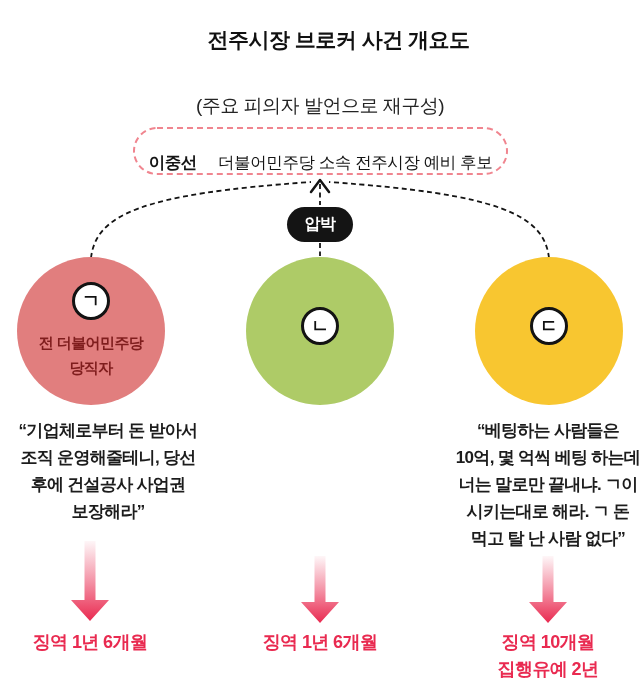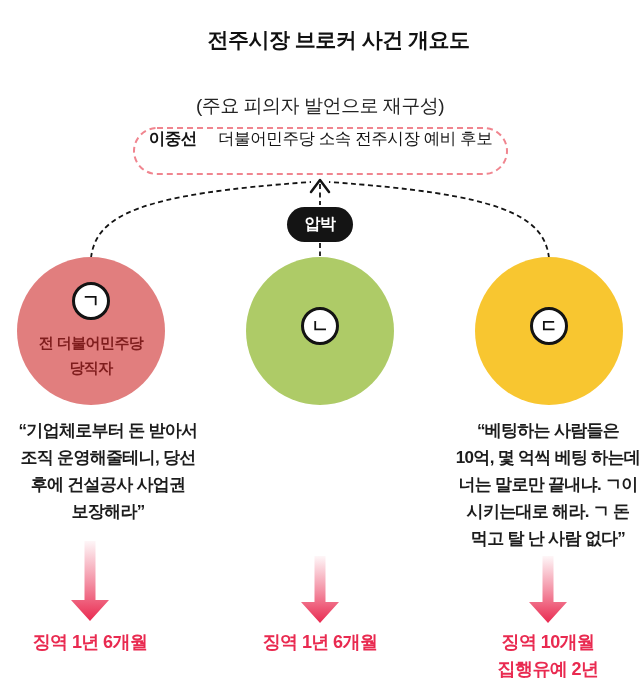--- a/index.html
+++ b/index.html
@@ -16,21 +16,21 @@
   .title{
     position:absolute;top:26px;left:0;width:640px;text-align:center;
     font-size:21px;font-weight:800;letter-spacing:-0.5px;color:#111;padding-left:37px;
   }
   .subtitle{
     position:absolute;top:57px;left:0;width:640px;text-align:center;
     font-size:19px;font-weight:400;color:#242424;letter-spacing:-0.5px;margin-top:36px;
   }
   .candidate-box{
     position:absolute;left:134px;top:128px;width:373px;height:46px;
-    display:flex;align-items:flex-start;justify-content:center;gap:21px;
+    display:flex;align-items:flex-end;justify-content:center;gap:21px;
     font-size:16.5px;letter-spacing:-0.4px;color:#141414;
   }
   .candidate-box .name{font-weight:800;}
   .overlay-svg{position:absolute;left:0;top:0;width:640px;height:689px;pointer-events:none;}
   .pressure-badge{
     position:absolute;left:287px;top:207px;width:66px;height:35px;border-radius:18px;
     background:var(--ink);color:#fff;font-size:16px;font-weight:800;letter-spacing:-0.5px;
     display:flex;align-items:center;justify-content:center;
   }
   .actor-circle{

